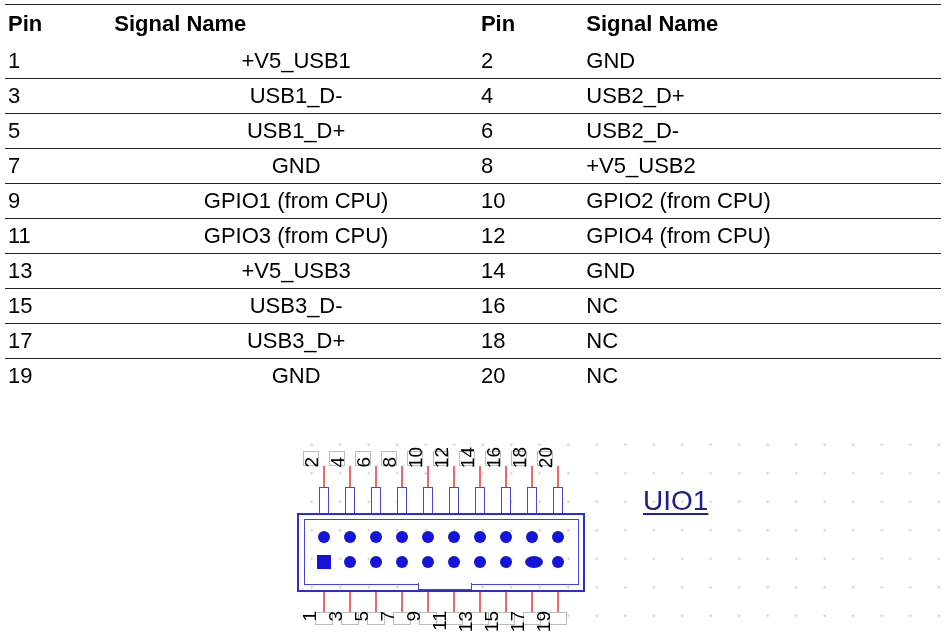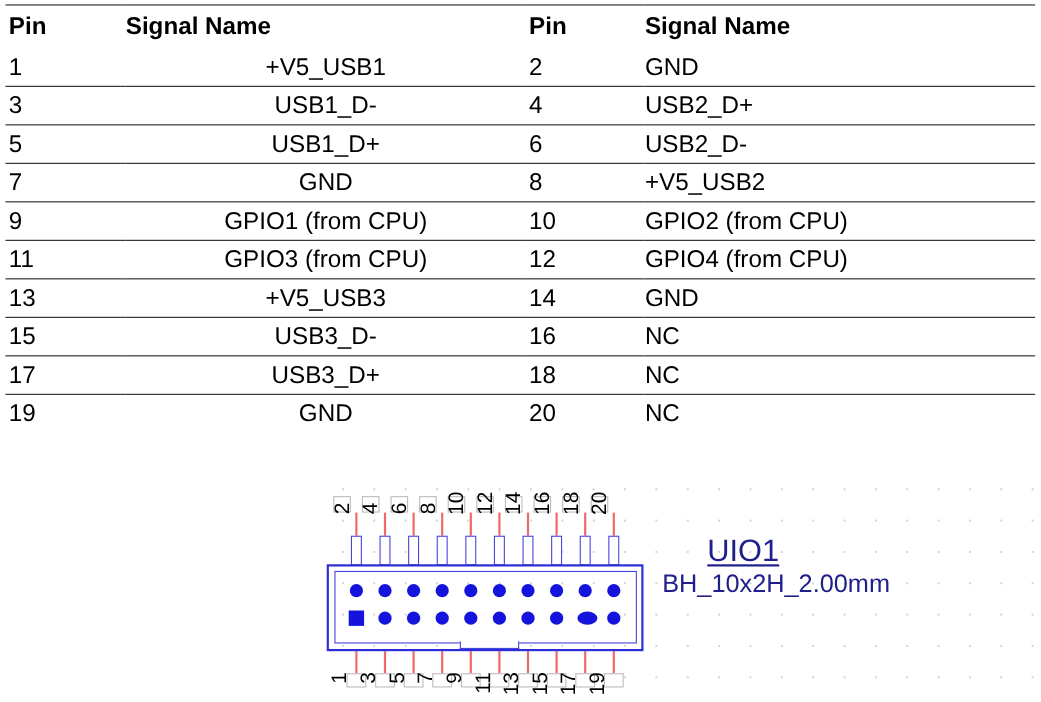--- a/index.html
+++ b/index.html
@@ -121,21 +121,20 @@
       </tr>
     </tbody>
 </table>
 
 <div id="diagram">
   <div class="grid-dots"></div>
   <div class="outer-rect"></div>
   <div class="inner-rect"></div>
   <div class="key-notch"></div>
   <div class="refdes">UIO1</div>
-  <div class="fpname">BH_10x2H_2.00mm</div>
 <div class="pbox" style="left: 303px;"></div>
     <div class="vnum" style="left: 302px; bottom: 170px;">2</div>
     <div class="rline" style="left: 323px; top: 36px; height: 22px;"></div>
     <div class="stub" style="left: 319px;"></div>
     <div class="dot" style="left: 318px; top: 101px;"></div>
     <div class="sq" style="left: 317px; top: 125px;"></div>
     <div class="rline" style="left: 323px; top: 162px; height: 20px;"></div>
     <div class="pbox2" style="left: 315px;"></div>
     <div class="vnum" style="left: 300px; top: 181px;">1</div>
     <div class="pbox" style="left: 329px;"></div>

